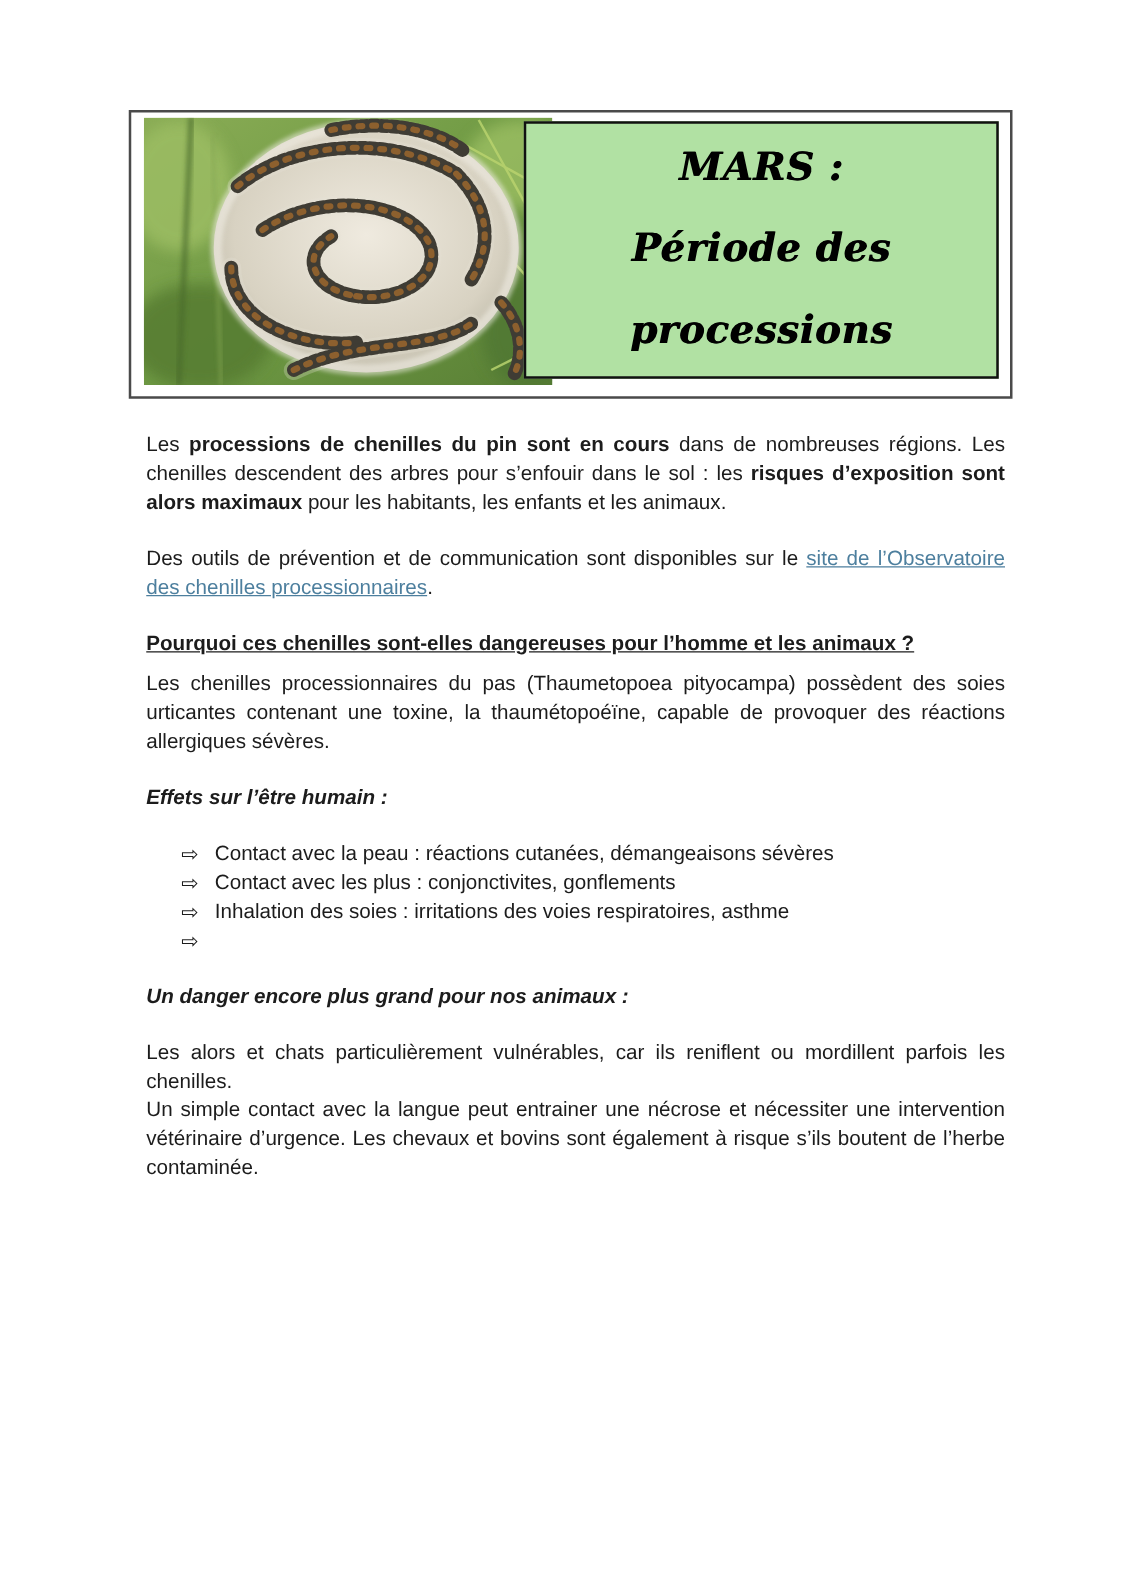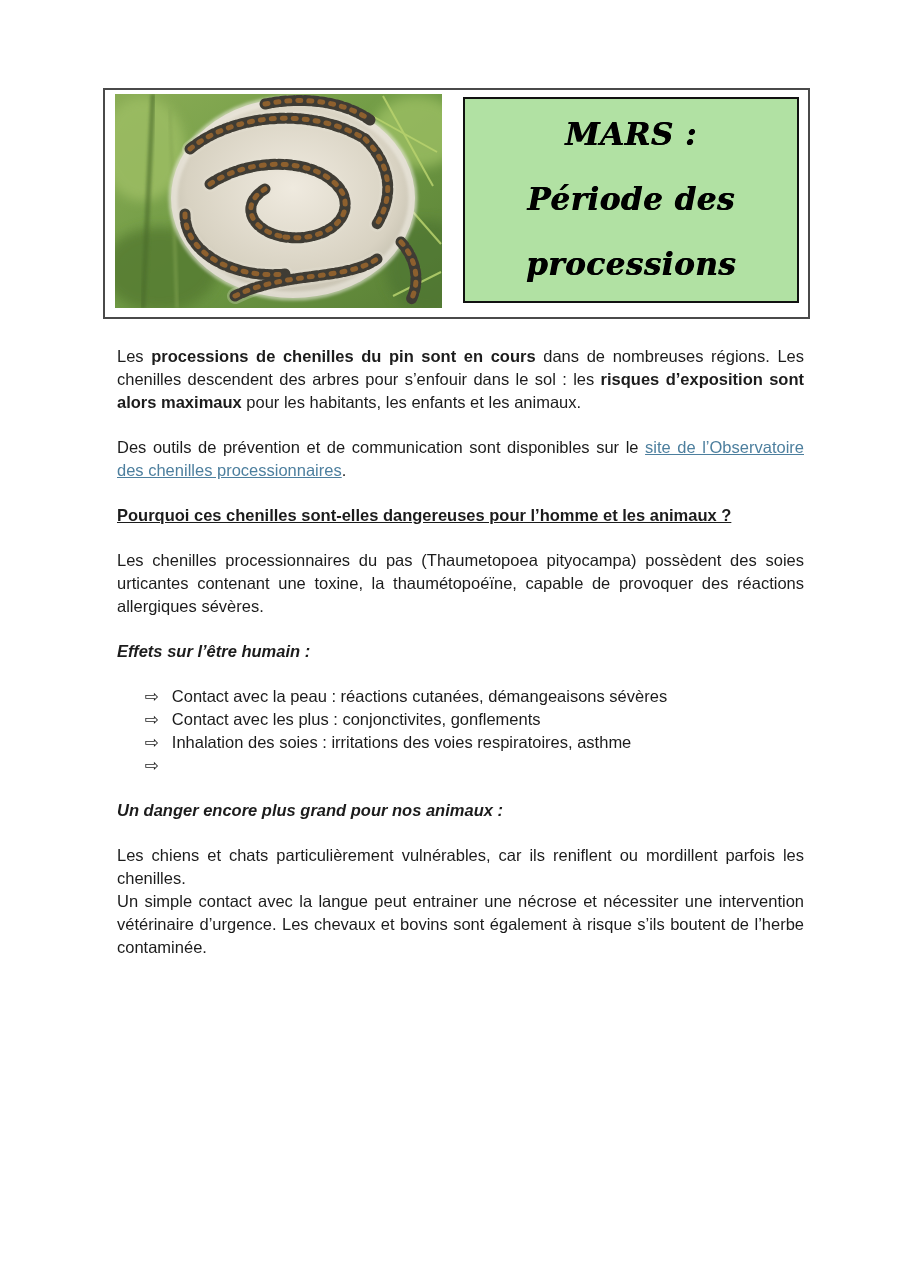--- a/index.html
+++ b/index.html
@@ -24,21 +24,21 @@
   .photo-frame {
     position: absolute;
     left: 10px; top: 4px;
     width: 327px; height: 214px;
     overflow: hidden;
   }
   .photo-frame svg { display: block; }
   .title-box {
     position: absolute;
     right: 9px; top: 7px;
-    width: 336px; height: 206px;
+    width: 380px; height: 206px;
     border: 2px solid #111111;
     background: #b1e1a3;
     display: flex;
     flex-direction: column;
     justify-content: space-between;
     align-items: center;
     padding: 18px 0 20px 0;
     box-sizing: border-box;
   }
   .title-line {
@@ -60,21 +60,21 @@
     width: 687px;
     font-size: 16.5px;
     line-height: 23px;
   }
   .content p { margin: 0 0 22px 0; text-align: justify; }
   .content p.tight { margin-bottom: 0; }
   b { font-weight: bold; }
   .section-heading {
     font-weight: bold;
     text-decoration: underline;
-    margin: 0 0 22px 0;
+    margin: 0 0 9px 0;
     font-size: 16.5px;
     line-height: 23px;
   }
   .sub-heading {
     font-weight: bold;
     font-style: italic;
     margin: 12px 0 22px 0;
     font-size: 16.5px;
     line-height: 23px;
   }
@@ -207,17 +207,17 @@
           <span class="arrow">⇨</span>
           <span>Inhalation des soies : irritations des voies respiratoires, asthme</span>
         </li>
       <li>
           <span class="arrow">⇨</span>
         </li>
     </ul>
 
     <h3 class="sub-heading">Un danger encore plus grand pour nos animaux :</h3>
 
-    <p class="tight">Les chiens et chats particulièrement vulnérables, car ils reniflent ou mordillent parfois les chenilles.</p>
+    <p class="tight">Les alors et chats particulièrement vulnérables, car ils reniflent ou mordillent parfois les chenilles.</p>
     <p>Un simple contact avec la langue peut entrainer une nécrose et nécessiter une intervention vétérinaire d’urgence.  Les chevaux et bovins sont également à risque s’ils boutent de l’herbe contaminée.</p>
 
   </div>
 </div>
 
 </body></html>

